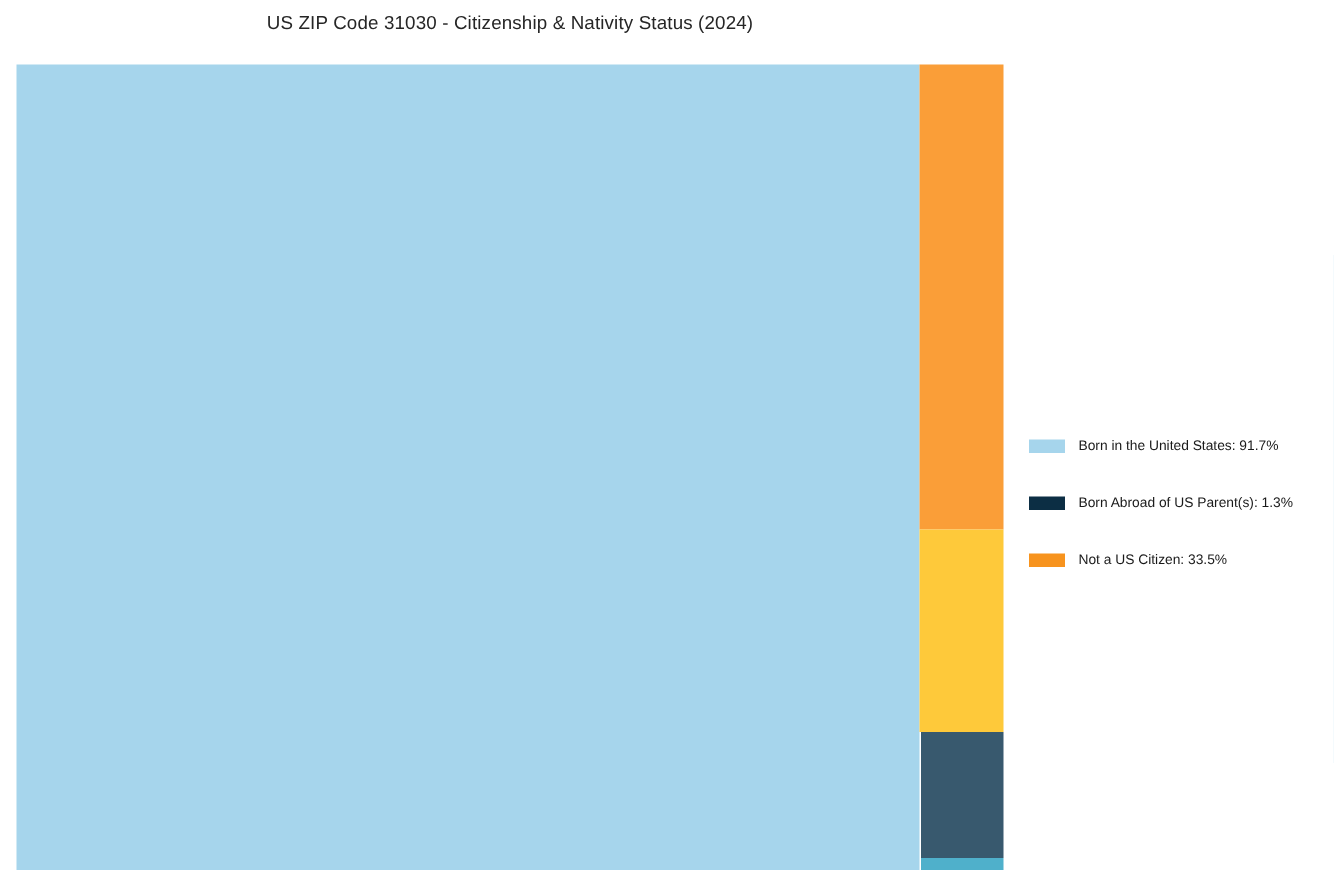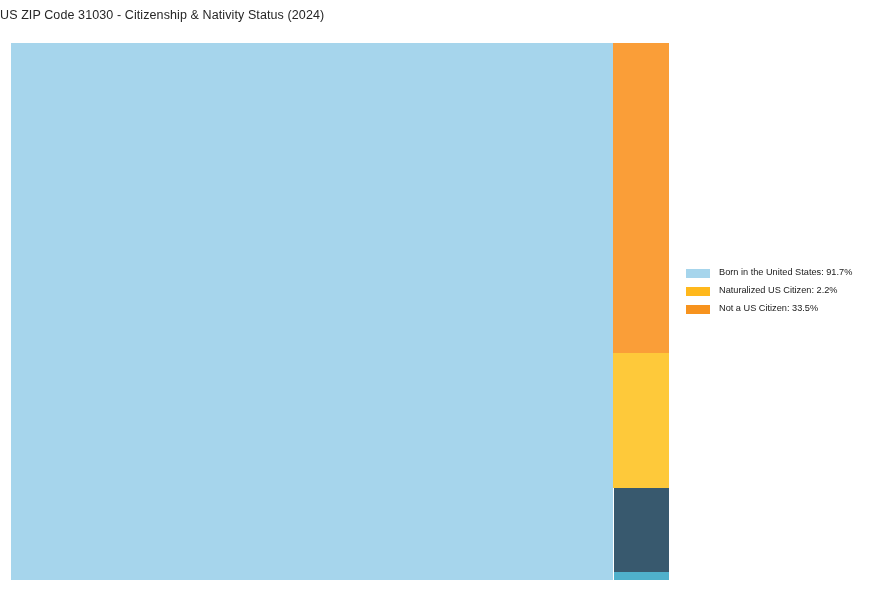--- a/index.html
+++ b/index.html
@@ -23,20 +23,21 @@
     height: 590px;
     background: #ffffff;
   }
 
   
   #chart-title {
     position: absolute;
     left: 0;
     top: 8px;
     width: 680px;
+    text-align: center;
     font-size: 12.5px;
     color: #262626;
     letter-spacing: 0.1px;
     white-space: nowrap;
   }
 
   
   #plot-area {
     position: absolute;
     left: 11px;
@@ -53,21 +54,22 @@
   #legend {
     position: absolute;
     left: 686px;
     top: 264px;
     width: 195px;
   }
   .legend-row {
     position: relative;
     height: 18px;
     display: flex;
-    align-items: center;
+    align-items: flex-end;
+    margin-top: 20px;
   }
   .legend-swatch {
     width: 24px;
     height: 9px;
     flex: 0 0 auto;
     margin-right: 9px;
   }
   .legend-label {
     font-size: 9.2px;
     color: #1a1a1a;
@@ -89,22 +91,22 @@
     <div class="tile" style="left: 603px; top: 445px; width: 55px; height: 84px; background: rgb(56, 89, 110);"></div>
     <div class="tile" style="left: 603px; top: 529px; width: 55px; height: 8px; background: rgb(79, 176, 203);"></div>
   </div>
 
   <div id="legend">
     <div class="legend-row">
       <span class="legend-swatch" style="background: rgb(166, 213, 236);"></span>
       <span class="legend-label">Born in the United States: 91.7%</span>
     </div>
     <div class="legend-row">
-      <span class="legend-swatch" style="background: rgb(255, 184, 28);"></span>
-      <span class="legend-label">Naturalized US Citizen: 2.2%</span>
+      <span class="legend-swatch" style="background: rgb(12, 46, 68);"></span>
+      <span class="legend-label">Born Abroad of US Parent(s): 1.3%</span>
     </div>
     <div class="legend-row">
       <span class="legend-swatch" style="background: rgb(247, 147, 30);"></span>
       <span class="legend-label">Not a US Citizen: 33.5%</span>
     </div>
   </div>
 
 </div>
 
 </body></html>

